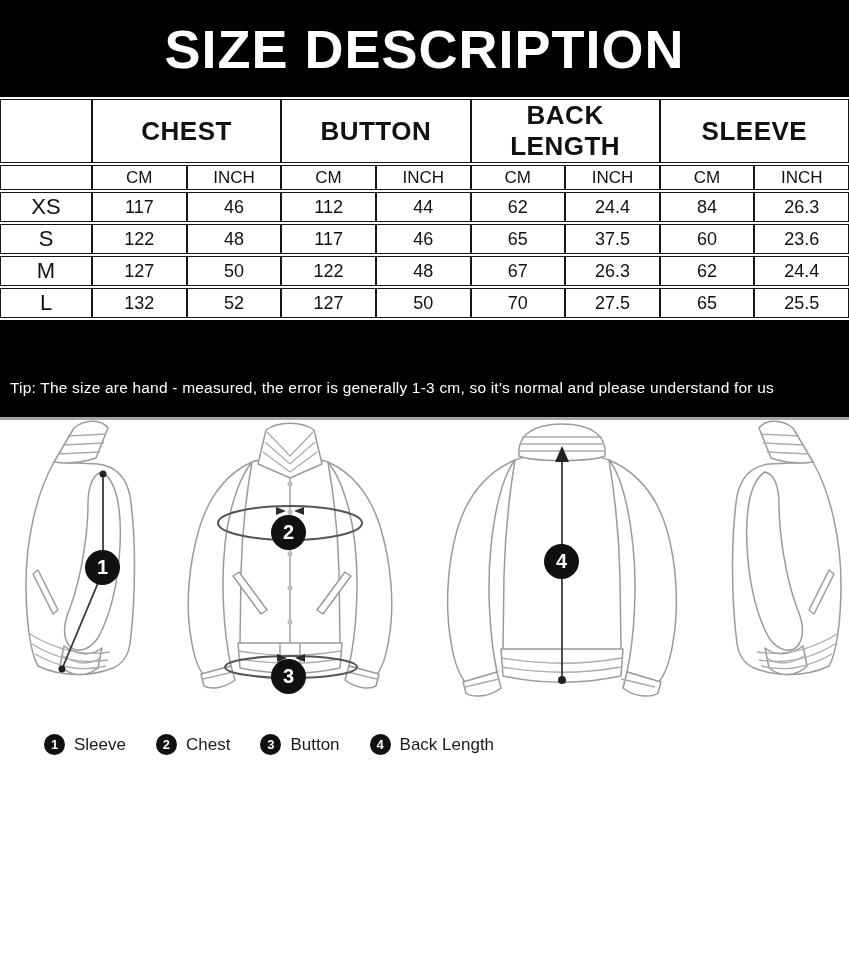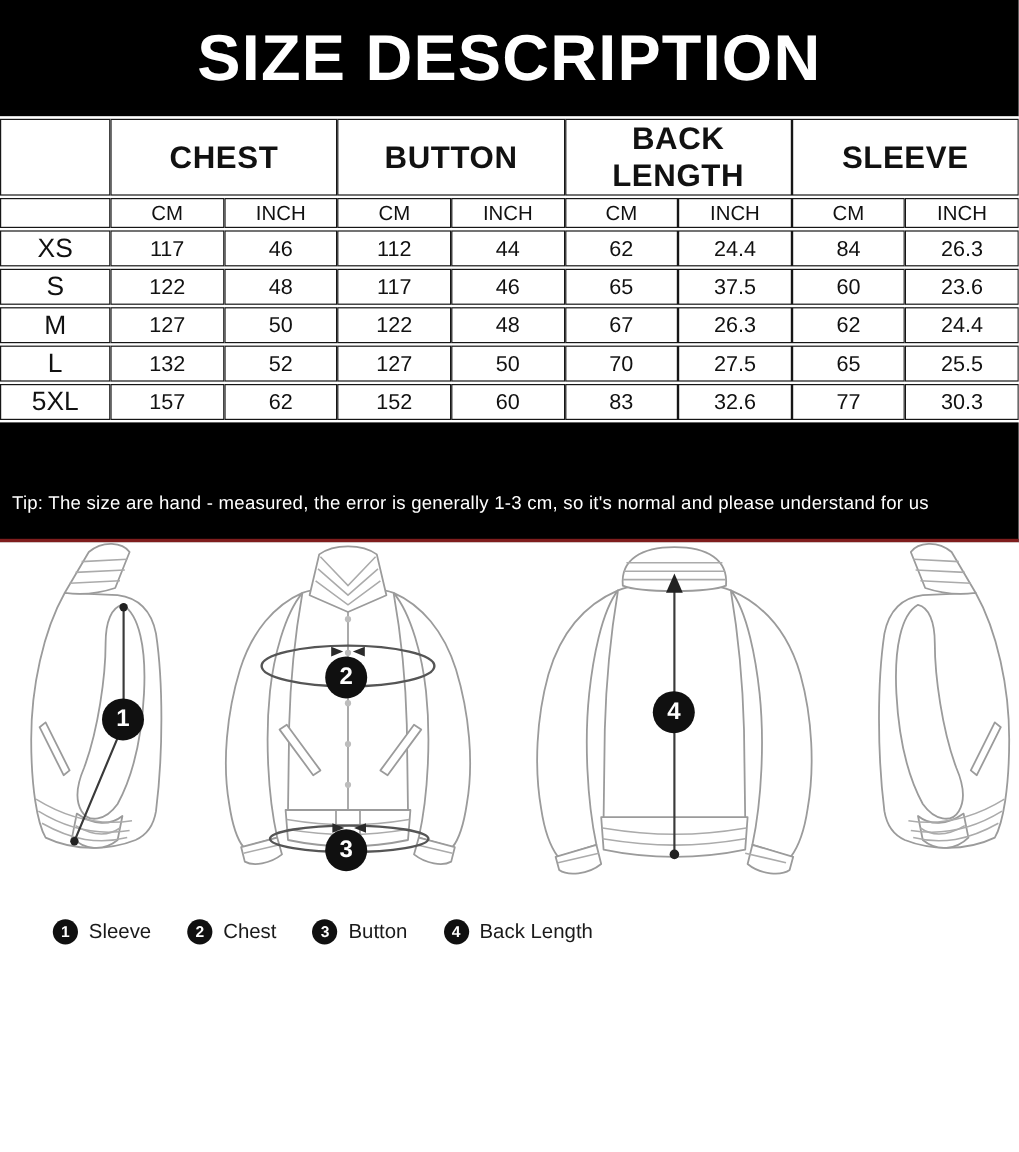--- a/index.html
+++ b/index.html
@@ -49,21 +49,21 @@
   tbody th { height: 30px; font-size: 22px; font-weight: normal; }
   tbody td { height: 30px; font-size: 18px; font-weight: normal; color: #1c1c1c; }
 
   
   .tip-band {
     background: #000;
     height: 100px;
     display: flex;
     align-items: flex-end;
     padding: 0 8px 20px 10px;
-    border-bottom: 3px solid #7f1d1d;
+    border-bottom: 3px solid #a3a3a3;
   }
   .tip-band .tip {
     color: #fff;
     font-size: 15.5px;
     letter-spacing: 0.2px;
   }
 
   
   .illustrations {
     position: relative;
@@ -182,31 +182,20 @@
         <tr>
           <th colspan="1">L</th>
           <td colspan="1">132</td>
           <td colspan="1">52</td>
           <td colspan="1">127</td>
           <td colspan="1">50</td>
           <td colspan="1">70</td>
           <td colspan="1">27.5</td>
           <td colspan="1">65</td>
           <td colspan="1">25.5</td>
-        </tr>
-        <tr>
-          <th colspan="1">5XL</th>
-          <td colspan="1">157</td>
-          <td colspan="1">62</td>
-          <td colspan="1">152</td>
-          <td colspan="1">60</td>
-          <td colspan="1">83</td>
-          <td colspan="1">32.6</td>
-          <td colspan="1">77</td>
-          <td colspan="1">30.3</td>
         </tr>
       </tbody>
   </table>
 </div>
 
 <div class="tip-band">
   <span class="tip">Tip: The size are hand - measured, the error is generally 1-3 cm, so it's normal and please understand for us</span>
 </div>
 
 <div class="illustrations">

